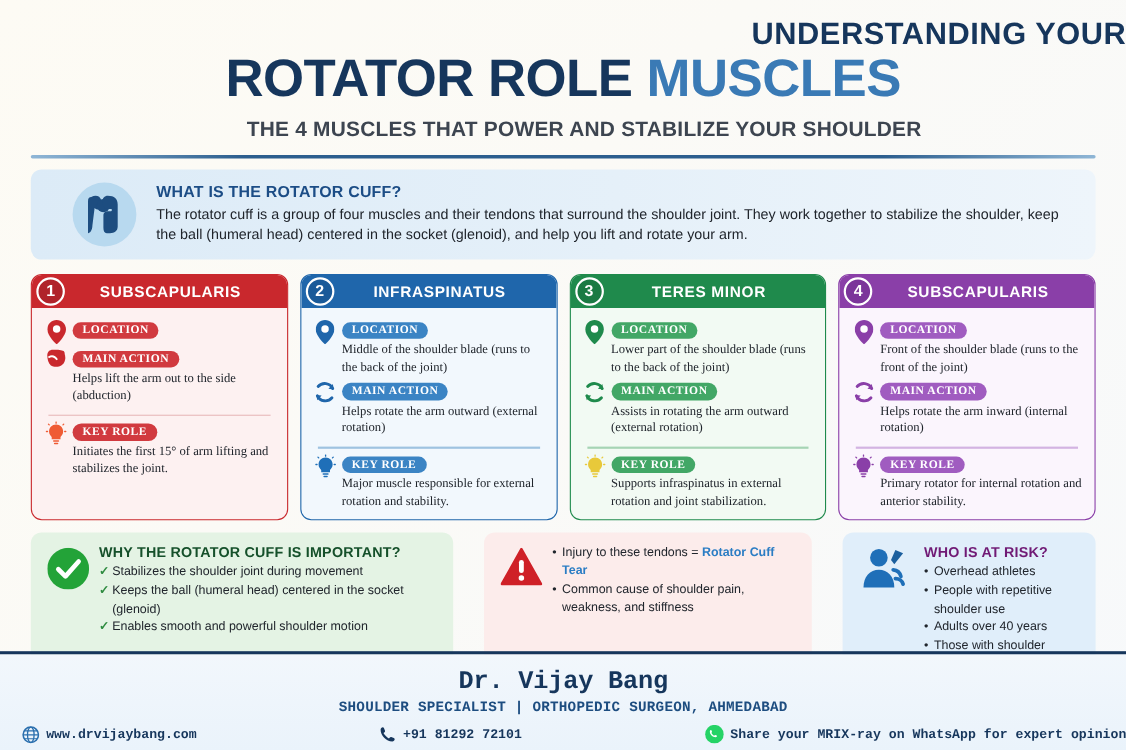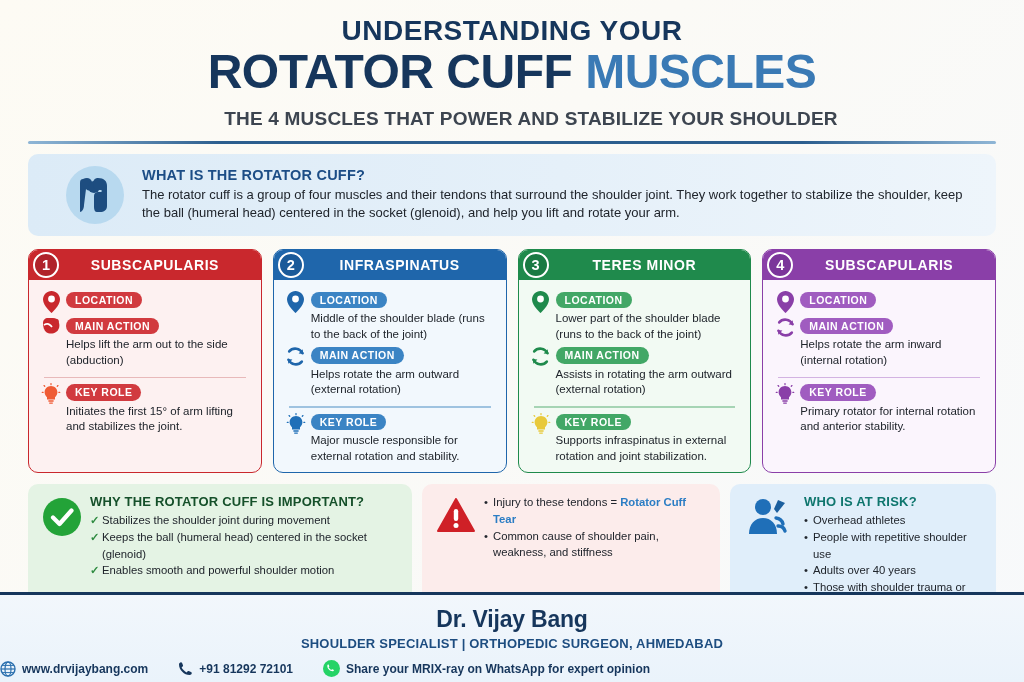--- a/index.html
+++ b/index.html
@@ -12,21 +12,21 @@
   }
   .page {
     width: 1024px; height: 682px; position: relative;
     background: linear-gradient(135deg,#fdfbf4 0%,#fbfaf6 40%,#f7f9fb 100%);
   }
 
   
   .header { padding-top: 16px; text-align: center; }
   .h-kicker {
     font-size: 28px; font-weight: bold; letter-spacing: 0.5px;
-    color: #16365c; line-height: 1.05;
+    color: #16365c; line-height: 1.05; text-align: right;
   }
   .h-main {
     font-size: 48px; font-weight: bold; letter-spacing: -0.5px;
     line-height: 1.05; margin-top: 2px;
   }
   .h-main .dark { color: #16365c; }
   .h-main .light { color: #3a7ab5; }
   .h-sub {
     font-size: 19px; font-weight: bold; color: #3d4550;
     letter-spacing: 0.2px; margin-top: 10px; margin-left: 38px;
@@ -86,101 +86,101 @@
     display: flex; align-items: center; justify-content: center;
     border: 2.5px solid #fff;
   }
   .card-body { padding: 7px 9px 0 9px; }
   .row { display: flex; margin-top: 3px; }
   .row-icon {
     flex: 0 0 26px; width: 26px; display: flex;
     align-items: flex-start; justify-content: center;
     padding-top: 1px;
   }
-  .row-main { flex: 1; padding-left: 2px; }
+  .row-main { flex: 1; padding-left: 2px; font-family: Liberation Serif, serif; }
   .pill {
     display: inline-block; border-radius: 9px;
     padding: 2px 9px 2.5px 9px;
     font-size: 10.5px; font-weight: bold; color: #fff;
     letter-spacing: 0.5px;
   }
   .row-text {
     font-size: 11.5px; color: #20252c; line-height: 1.34; margin-top: 3px;
   }
   .divider { height: 1.4px; margin: 9px 6px 4px 6px; }
 
   
   .panels {
-    display: flex; gap: 10px; margin: 11px 28px 0 28px;
+    display: flex; gap: 28px; margin: 11px 28px 0 28px;
     align-items: stretch;
   }
   .panel {
     border-radius: 10px; display: flex; padding: 10px 12px;
   }
   .p-why { flex: 0 0 384px; background: #e4f3e4; }
   .p-clin { flex: 0 0 298px; background: #fceceb; }
   .p-risk { flex: 1; background: #e0eefa; }
   .panel-icon {
     flex: 0 0 44px; display: flex; align-items: flex-start;
     justify-content: center; padding-top: 4px;
   }
   .p-risk .panel-icon { flex: 0 0 56px; }
   .panel-body { flex: 1; padding-left: 6px; }
   .panel-title {
     font-size: 13px; font-weight: bold; letter-spacing: 0.2px;
     margin-bottom: 3px;
   }
   .p-why .panel-title { color: #15502a; }
   .p-clin .panel-title { color: #3a1616; }
-  .p-risk .panel-title { color: #0f766e; }
+  .p-risk .panel-title { color: #701a75; }
   .panel-list { list-style: none; }
   .panel-list li {
     font-size: 11.3px; color: #20252c; line-height: 1.48;
     display: flex; align-items: flex-start;
   }
   .bullet-mark { flex: 0 0 12px; color: #2e8b40; font-weight: bold; }
   .dot-mark { flex: 0 0 9px; }
   .link-blue { color: #2b7dc4; font-weight: bold; }
 
   
   .foot-rule {
     position: absolute; left: 0; right: 0; top: 592px;
     height: 3px; background: #16365c;
   }
   .footer {
     position: absolute; left: 0; right: 0; top: 595px; bottom: 0;
     background: linear-gradient(180deg,#f2f7fc 0%,#eaf3fb 100%);
-    text-align: center; padding-top: 11px;
+    text-align: center; padding-top: 11px; font-family: Liberation Mono, monospace;
   }
   .f-name {
     font-size: 23px; font-weight: bold; color: #16365c; letter-spacing: -0.2px;
   }
   .f-role {
     font-size: 13px; font-weight: bold; color: #1d4d80;
     letter-spacing: 0.2px; margin-top: 3px;
   }
   .f-contacts {
-    display: flex; justify-content: flex-start; align-items: center;
-    gap: 30px; margin-top: 9px;
+    display: flex; justify-content: space-between; align-items: center;
+    gap: 30px; margin-top: 9px; margin-left: 20px;
   }
   .f-item {
     display: flex; align-items: center; gap: 6px;
     font-size: 12px; font-weight: bold; color: #16365c;
   }
   svg { display: block; }
 </style>
 </head>
 <body>
 
 <div class="page">
 
   <div class="header">
     <div class="h-kicker">UNDERSTANDING YOUR</div>
     <div class="h-main">
-      <span class="dark">ROTATOR CUFF</span>
+      <span class="dark">ROTATOR ROLE</span>
       <span class="light">MUSCLES</span>
     </div>
     <div class="h-sub">THE 4 MUSCLES THAT POWER AND STABILIZE YOUR SHOULDER</div>
     <div class="rule"></div>
   </div>
 
   <div class="intro">
     <div class="intro-icon">
       <svg width="36" height="40" viewBox="0 0 36 40">
         <path d="M6 4 C10 2 14 3 15 7 L16 14 C14 16 11 16 9 14 L7 30 C7 34 5 37 3 37 L3 8 C3 5 4 4 6 4 Z" fill="#1d4d80"></path>
@@ -370,20 +370,21 @@
       <div class="card-body">
         <div class="row">
           <div class="row-icon">
             <svg width="17" height="22" viewBox="0 0 17 22">
                 <path d="M8.5 0C3.8 0 0 3.8 0 8.5C0 14.5 8.5 22 8.5 22S17 14.5 17 8.5C17 3.8 13.2 0 8.5 0Z" class="f3" fill="#8a3fa8"></path>
                 <circle cx="8.5" cy="8" r="3.4" fill="#fff"></circle>
               </svg>
           </div>
           <div class="row-main">
             <span class="pill" id="p3a" style="background: rgb(160, 92, 192);">LOCATION</span>
+            <div class="row-text">Front of the shoulder blade (runs to the front of the joint)</div>
           </div>
         </div>
         <div class="row">
           <div class="row-icon">
             <svg width="21" height="21" viewBox="0 0 21 21">
                 <path d="M17.5 7.2A8 8 0 0 0 4.2 5.4" stroke-width="2.6" fill="none" class="s3" stroke-linecap="round" stroke="#8a3fa8"></path>
                 <path d="M3.5 13.8A8 8 0 0 0 16.8 15.6" stroke-width="2.6" fill="none" class="s3" stroke-linecap="round" stroke="#8a3fa8"></path>
                 <path d="M17.6 3.2L18.4 8L13.6 7.4Z" class="f3" fill="#8a3fa8"></path>
                 <path d="M3.4 17.8L2.6 13L7.4 13.6Z" class="f3" fill="#8a3fa8"></path>
               </svg>

